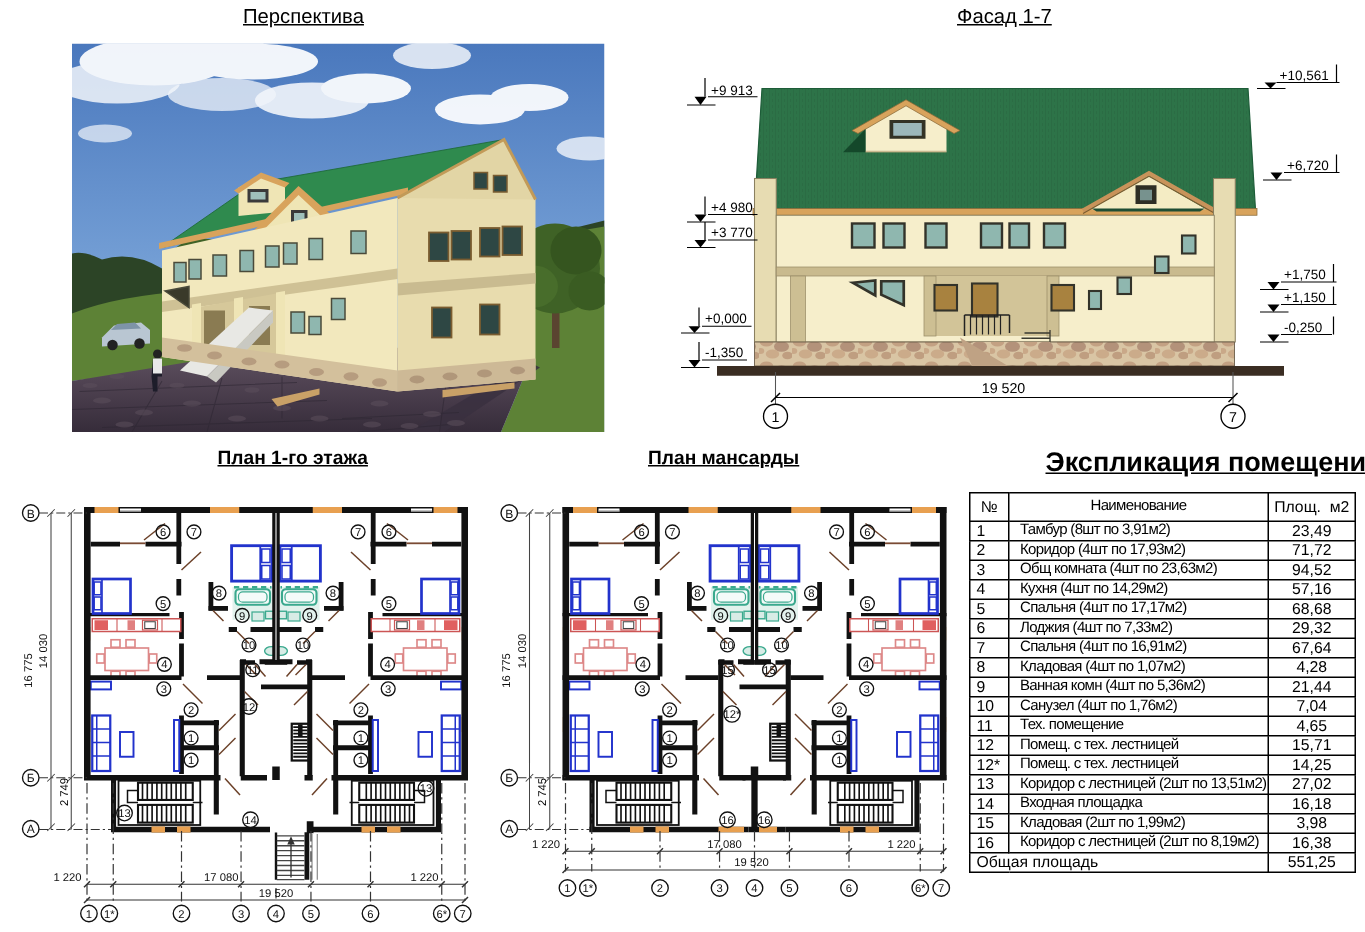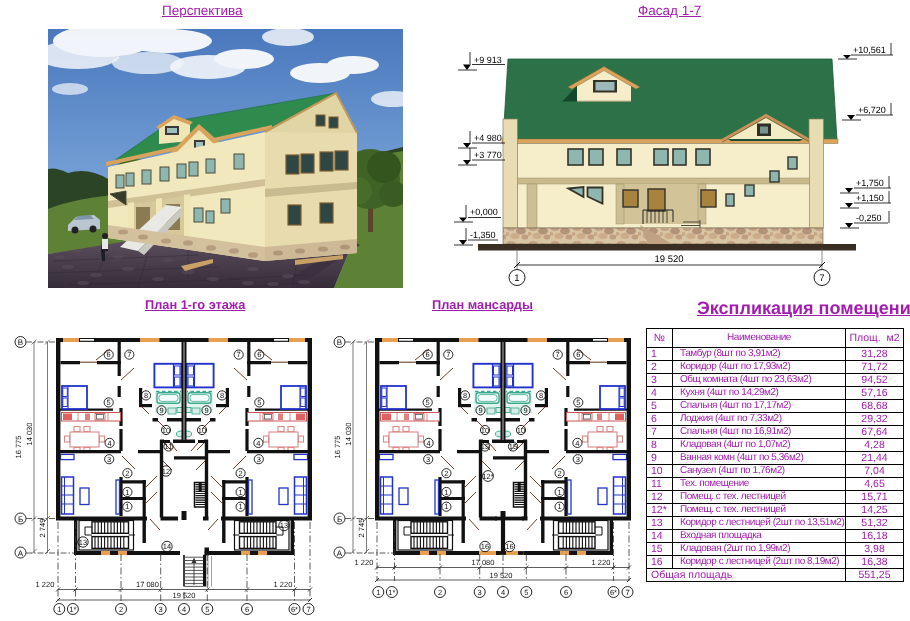--- a/index.html
+++ b/index.html
@@ -1,17 +1,17 @@
 <!DOCTYPE html>
 <html><head>
 <meta charset="utf-8">
 <style>
   html,body{margin:0;padding:0;background:#fff;}
   .page{position:relative;width:910px;height:621px;background:#ffffff;overflow:hidden;
-        font-family:"Liberation Sans", sans-serif;color:#a21caf;
+        font-family:"Liberation Sans", sans-serif;color:#000000;
         -webkit-font-smoothing:antialiased;text-rendering:geometricPrecision;}
   .ttl{position:absolute;text-decoration:underline;white-space:nowrap;}
   svg{position:absolute;display:block;}
   table.expl{position:absolute;left:646px;top:328px;border-collapse:collapse;table-layout:fixed;
      font-family:"Liberation Sans",sans-serif;font-size:10.5px;width:257px;}
   table.expl td{border:1px solid #000;padding:0 0 0 4px;overflow:hidden;white-space:nowrap;height:12px;line-height:12px;box-sizing:border-box;}
   table.expl td.num{width:26px;}
   table.expl td.nam{width:173px;padding-left:7px;font-size:10px;letter-spacing:-0.45px;}
   table.expl td.ar{width:58px;text-align:center;padding-left:0;}
   table.expl tr.hdr td{text-align:center;height:18.5px;padding-left:0;}
@@ -34,21 +34,21 @@
   <table class="expl">
     <tbody>
         <tr class="hdr">
           <td class="num">№</td>
           <td class="nam">Наименование</td>
           <td class="ar">Площ.&nbsp;&nbsp;м2</td>
         </tr>
     <tr>
           <td class="num">1</td>
           <td class="nam">Тамбур (8шт по 3,91м2)</td>
-          <td class="ar">31,28</td>
+          <td class="ar">23,49</td>
         </tr>
     <tr>
           <td class="num">2</td>
           <td class="nam">Коридор (4шт по 17,93м2)</td>
           <td class="ar">71,72</td>
         </tr>
     <tr>
           <td class="num">3</td>
           <td class="nam">Общ комната (4шт по 23,63м2)</td>
           <td class="ar">94,52</td>
@@ -99,21 +99,21 @@
           <td class="ar">15,71</td>
         </tr>
     <tr>
           <td class="num">12*</td>
           <td class="nam">Помещ. с тех. лестницей</td>
           <td class="ar">14,25</td>
         </tr>
     <tr>
           <td class="num">13</td>
           <td class="nam">Коридор с лестницей (2шт по 13,51м2)</td>
-          <td class="ar">51,32</td>
+          <td class="ar">27,02</td>
         </tr>
     <tr>
           <td class="num">14</td>
           <td class="nam">Входная площадка</td>
           <td class="ar">16,18</td>
         </tr>
     <tr>
           <td class="num">15</td>
           <td class="nam">Кладовая (2шт по 1,99м2)</td>
           <td class="ar">3,98</td>

